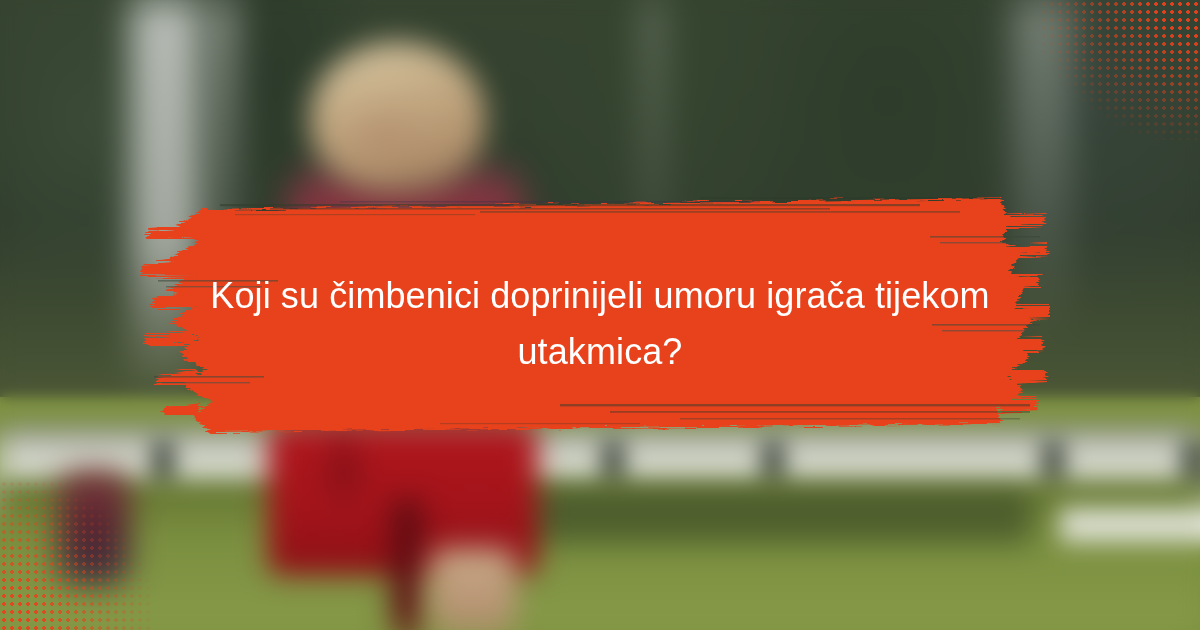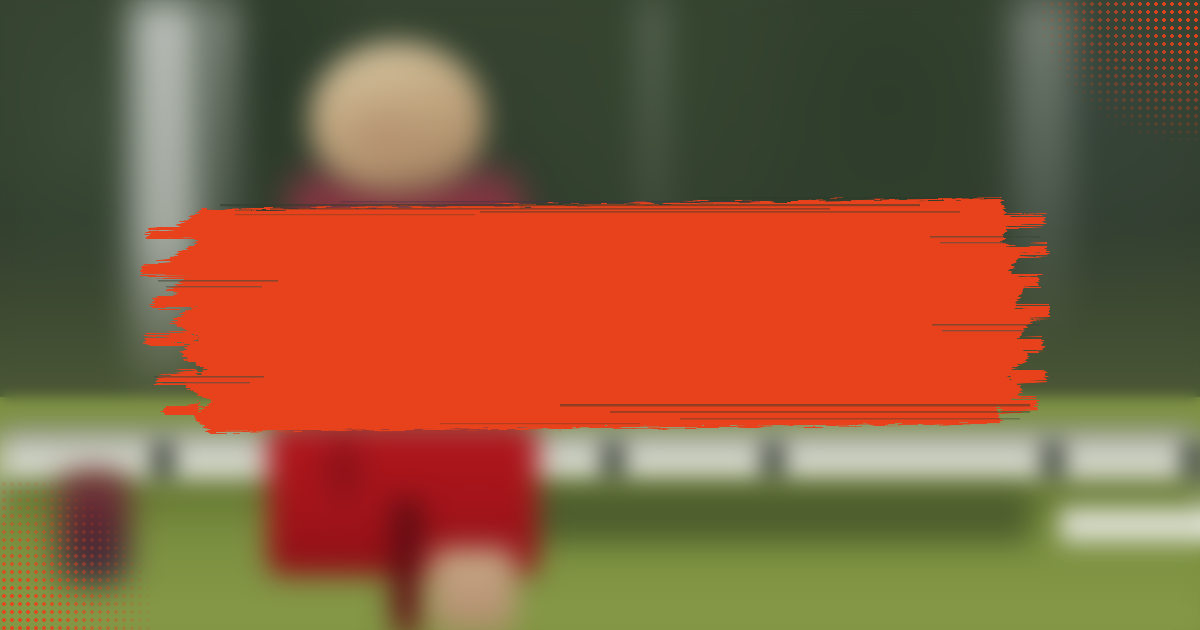--- a/index.html
+++ b/index.html
@@ -333,14 +333,15 @@
         <rect x="14" y="196" width="110" height="1.6" fill="#3a463a"></rect>
         <rect x="22" y="202" width="88" height="1.4" fill="#41504a"></rect>
         <rect x="790" y="56" width="110" height="1.6" fill="#3a463a"></rect>
         <rect x="800" y="62" width="92" height="1.4" fill="#41504a"></rect>
         <rect x="792" y="144" width="108" height="1.6" fill="#3a463a"></rect>
         <rect x="802" y="150" width="90" height="1.4" fill="#41504a"></rect>
       </g>
     </svg>
   </div>
 
+  <div class="headline">Koji su čimbenici doprinijeli umoru igrača tijekom utakmica?</div>
 
 </div>
 
 </body></html>

